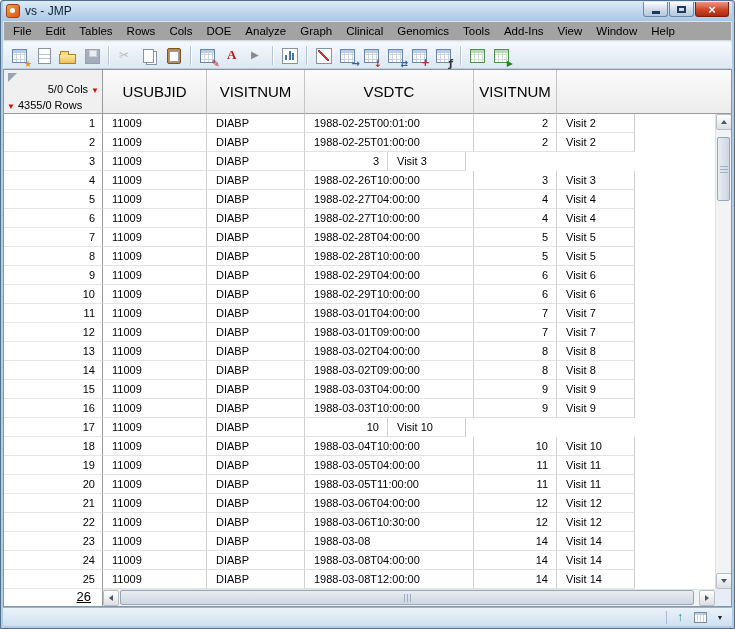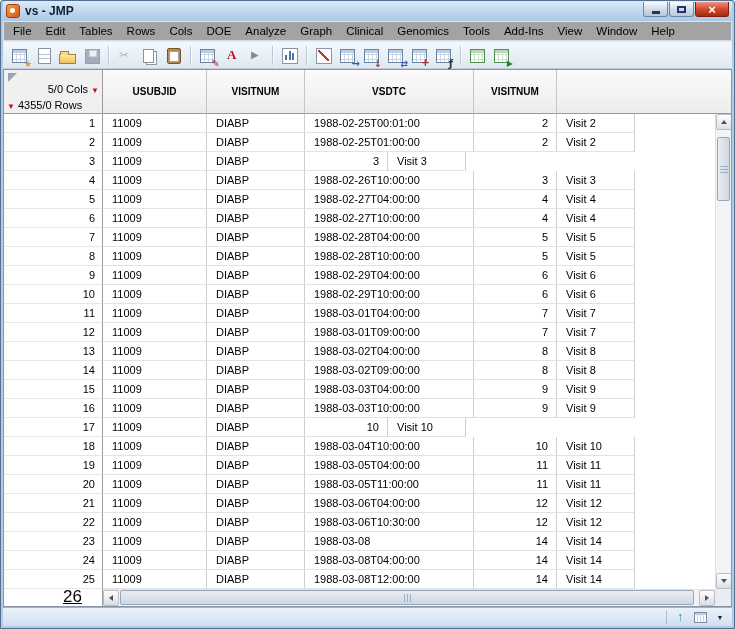--- a/index.html
+++ b/index.html
@@ -7,21 +7,21 @@
   body{font-family:"Liberation Sans","DejaVu Sans",sans-serif;color:#000;}
   .window{width:735px;height:629px;border:1px solid #51708f;border-radius:3px 3px 0 0;
     background:#b3cbe3;padding:0 2px 2px 2px;display:flex;flex-direction:column;overflow:hidden;}
 
   
   .titlebar{height:20px;flex:0 0 20px;display:flex;align-items:center;padding:0 3px;
     background:linear-gradient(#dcebf8,#a9c7e4);border-radius:2px 2px 0 0;position:relative;}
   .appicon{width:14px;height:14px;border-radius:3px;background:linear-gradient(135deg,#f6a13c,#d9531e);
     border:1px solid #a33c10;position:relative;flex:0 0 14px;}
   .appicon::after{content:"";position:absolute;left:3px;top:3px;width:5px;height:5px;border-radius:50%;background:#fff;}
-  .title{margin-left:5px;font-size:12px;font-weight:bold;color:#102035;white-space:nowrap;}
+  .title{margin-left:5px;font-size:12px;font-weight:normal;color:#102035;white-space:nowrap;}
   .winbtns{margin-left:auto;display:flex;gap:1px;align-self:flex-start;margin-top:1px;}
   .wbtn{height:15px;border:1px solid #6a86a8;border-top:none;border-radius:0 0 3px 3px;
     display:flex;align-items:center;justify-content:center;}
   .wbtn.min,.wbtn.max{width:25px;background:linear-gradient(#fbfcfe,#ccd8e6 60%,#b6c8dc);}
   .wbtn.close{width:34px;background:linear-gradient(#ef9381,#cf4526 55%,#aa2b12);border-color:#7c1f0e;}
   .g-min{width:8px;height:3px;background:#1c3a5e;margin-top:6px;}
   .g-max{width:9px;height:7px;border:2px solid #1c3a5e;}
   .g-close::after{content:"\00D7";color:#fff;font-size:13px;font-weight:bold;line-height:13px;}
 
   
@@ -84,21 +84,21 @@
 
   .header-band{flex:0 0 44px;display:flex;}
   .corner{width:99px;flex:0 0 99px;position:relative;background:#f0f0f0;
     border-right:1px solid #9a9a9a;border-bottom:1px solid #9a9a9a;font-size:11px;}
   .disclosure{position:absolute;left:4px;top:3px;width:0;height:0;
     border-top:9px solid #98a4b4;border-right:9px solid transparent;}
   .cols-line{position:absolute;top:13px;right:3px;display:flex;align-items:center;gap:3px;white-space:nowrap;}
   .rows-line{position:absolute;bottom:2px;left:3px;display:flex;align-items:center;gap:3px;white-space:nowrap;}
   .redtri::after{content:"\25BC";color:#cc1111;font-size:8px;line-height:8px;}
   .col-headers{flex:1 1 auto;display:flex;}
-  .hcell{display:flex;align-items:center;justify-content:center;font-weight:bold;font-size:10px;
+  .hcell{display:flex;align-items:center;justify-content:center;font-weight:normal;font-size:15px;
     border-right:1px solid #c5c5c5;border-bottom:1px solid #9a9a9a;background:linear-gradient(#fbfbfb,#ececec);}
   .hfill{flex:1 1 auto;border-bottom:1px solid #9a9a9a;background:linear-gradient(#fbfbfb,#ececec);}
   .c1{width:104px;flex:0 0 104px;} .c2{width:98px;flex:0 0 98px;} .c3{width:169px;flex:0 0 169px;}
   .c4{width:83px;flex:0 0 83px;} .c5{width:78px;flex:0 0 78px;}
 
   .body-band{flex:1 1 auto;display:flex;overflow:hidden;}
   .grid-body{flex:1 1 auto;overflow:hidden;background:#fff;}
   .trow{height:19px;display:flex;}
   .cell{font-size:11px;line-height:18px;padding:0 0 0 9px;border-right:1px solid #cfcfcf;
     border-bottom:1px solid #e2e2e2;white-space:nowrap;overflow:hidden;background:#fff;}
@@ -115,21 +115,21 @@
   .vthumb::after{content:"";width:8px;height:7px;background:repeating-linear-gradient(to bottom,#9fb0c4 0 1px,transparent 1px 3px);}
   .sarrow{width:16px;height:16px;flex:0 0 16px;background:linear-gradient(#fefefe,#dcdfe3);
     border:1px solid #b9bec6;border-radius:2px;display:flex;align-items:center;justify-content:center;}
   .tri{width:0;height:0;}
   .tri-u{border-left:3px solid transparent;border-right:3px solid transparent;border-bottom:4px solid #4a5660;}
   .tri-d{border-left:3px solid transparent;border-right:3px solid transparent;border-top:4px solid #4a5660;}
   .tri-l{border-top:3px solid transparent;border-bottom:3px solid transparent;border-right:4px solid #4a5660;}
   .tri-r{border-top:3px solid transparent;border-bottom:3px solid transparent;border-left:4px solid #4a5660;}
 
   .bottom-band{flex:0 0 16px;display:flex;}
-  .row26{width:99px;flex:0 0 99px;font-size:17px;line-height:15px;text-align:right;padding-right:20px;
+  .row26{width:99px;flex:0 0 99px;font-size:13px;line-height:15px;text-align:right;padding-right:11px;
     border-right:1px solid #9a9a9a;background:#fff;text-decoration:underline;}
   .hscroll{flex:1 1 auto;display:flex;background:#f2f3f5;border-top:1px solid #e4e4e4;}
   .htrack{flex:1 1 auto;position:relative;}
   .hthumb{position:absolute;top:0px;bottom:1px;left:1px;right:5px;border:1px solid #98a6ba;border-radius:2px;
     background:linear-gradient(#e9edf2,#cdd6e2);display:flex;align-items:center;justify-content:center;}
   .hthumb::after{content:"";width:7px;height:8px;background:repeating-linear-gradient(to right,#9fb0c4 0 1px,transparent 1px 3px);}
   .scorner{width:16px;flex:0 0 16px;background:#e6edf5;}
 
   
   .statusbar{height:19px;flex:0 0 19px;display:flex;align-items:center;justify-content:flex-end;gap:2px;

